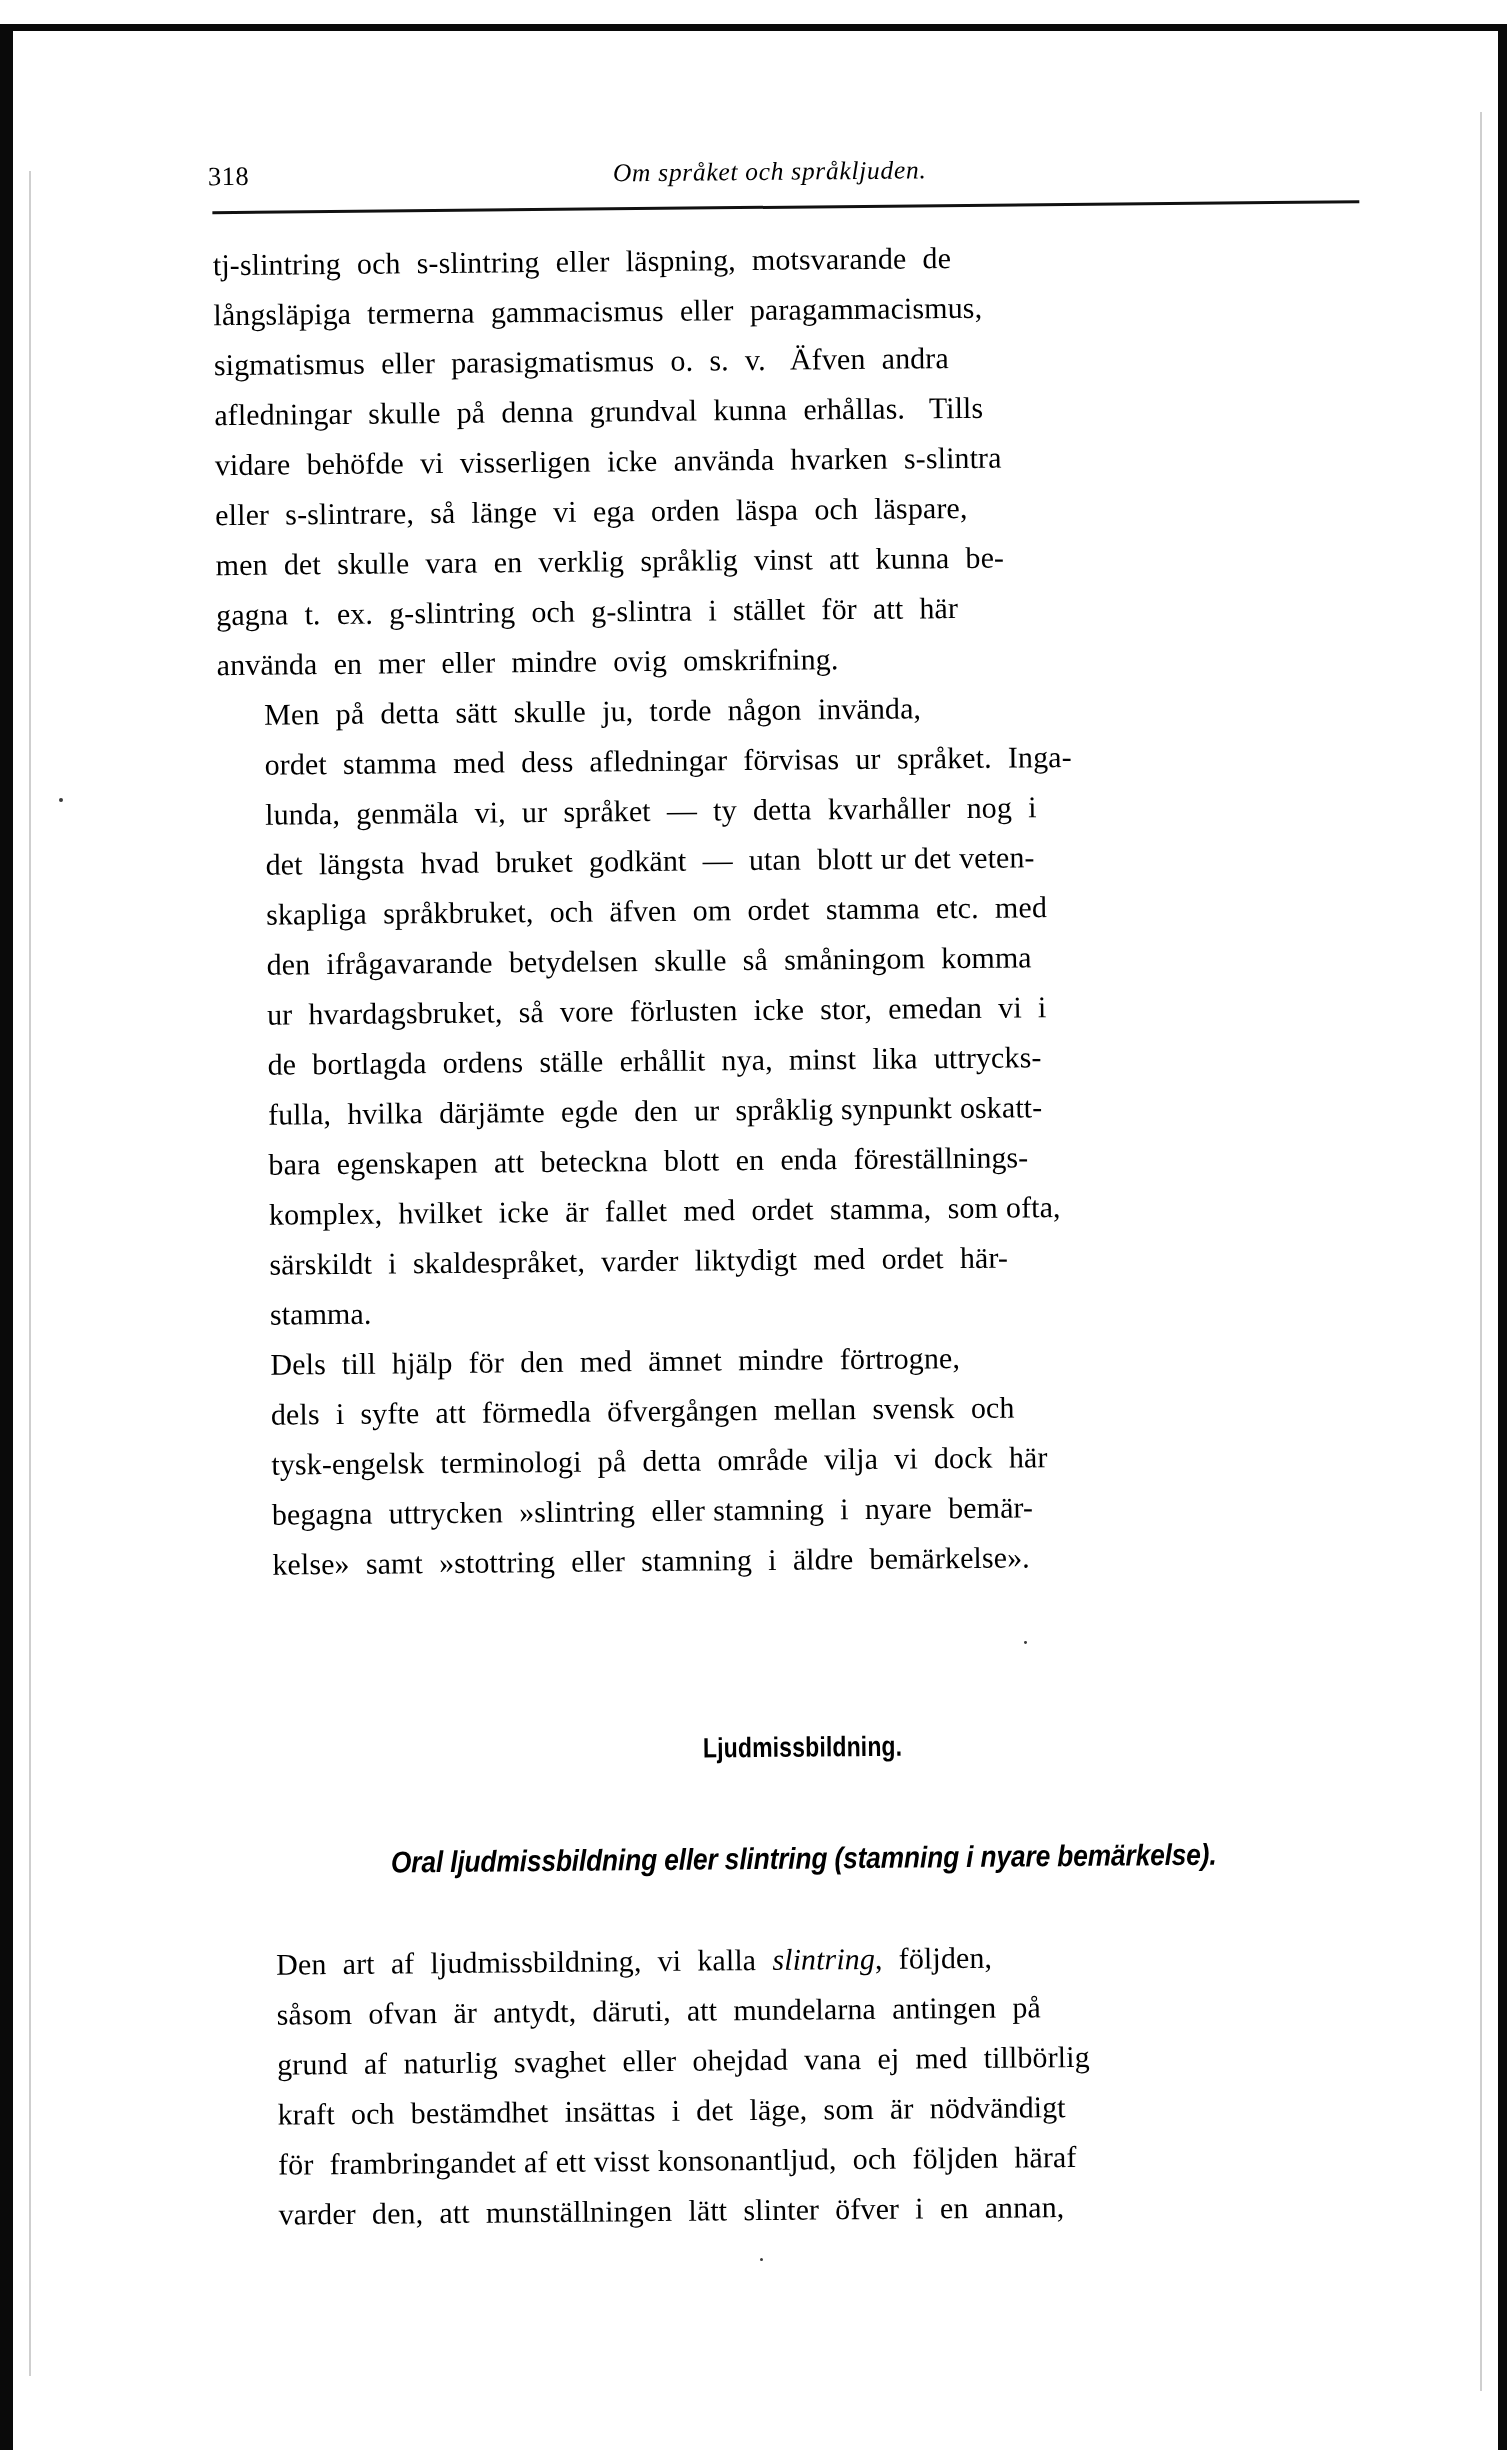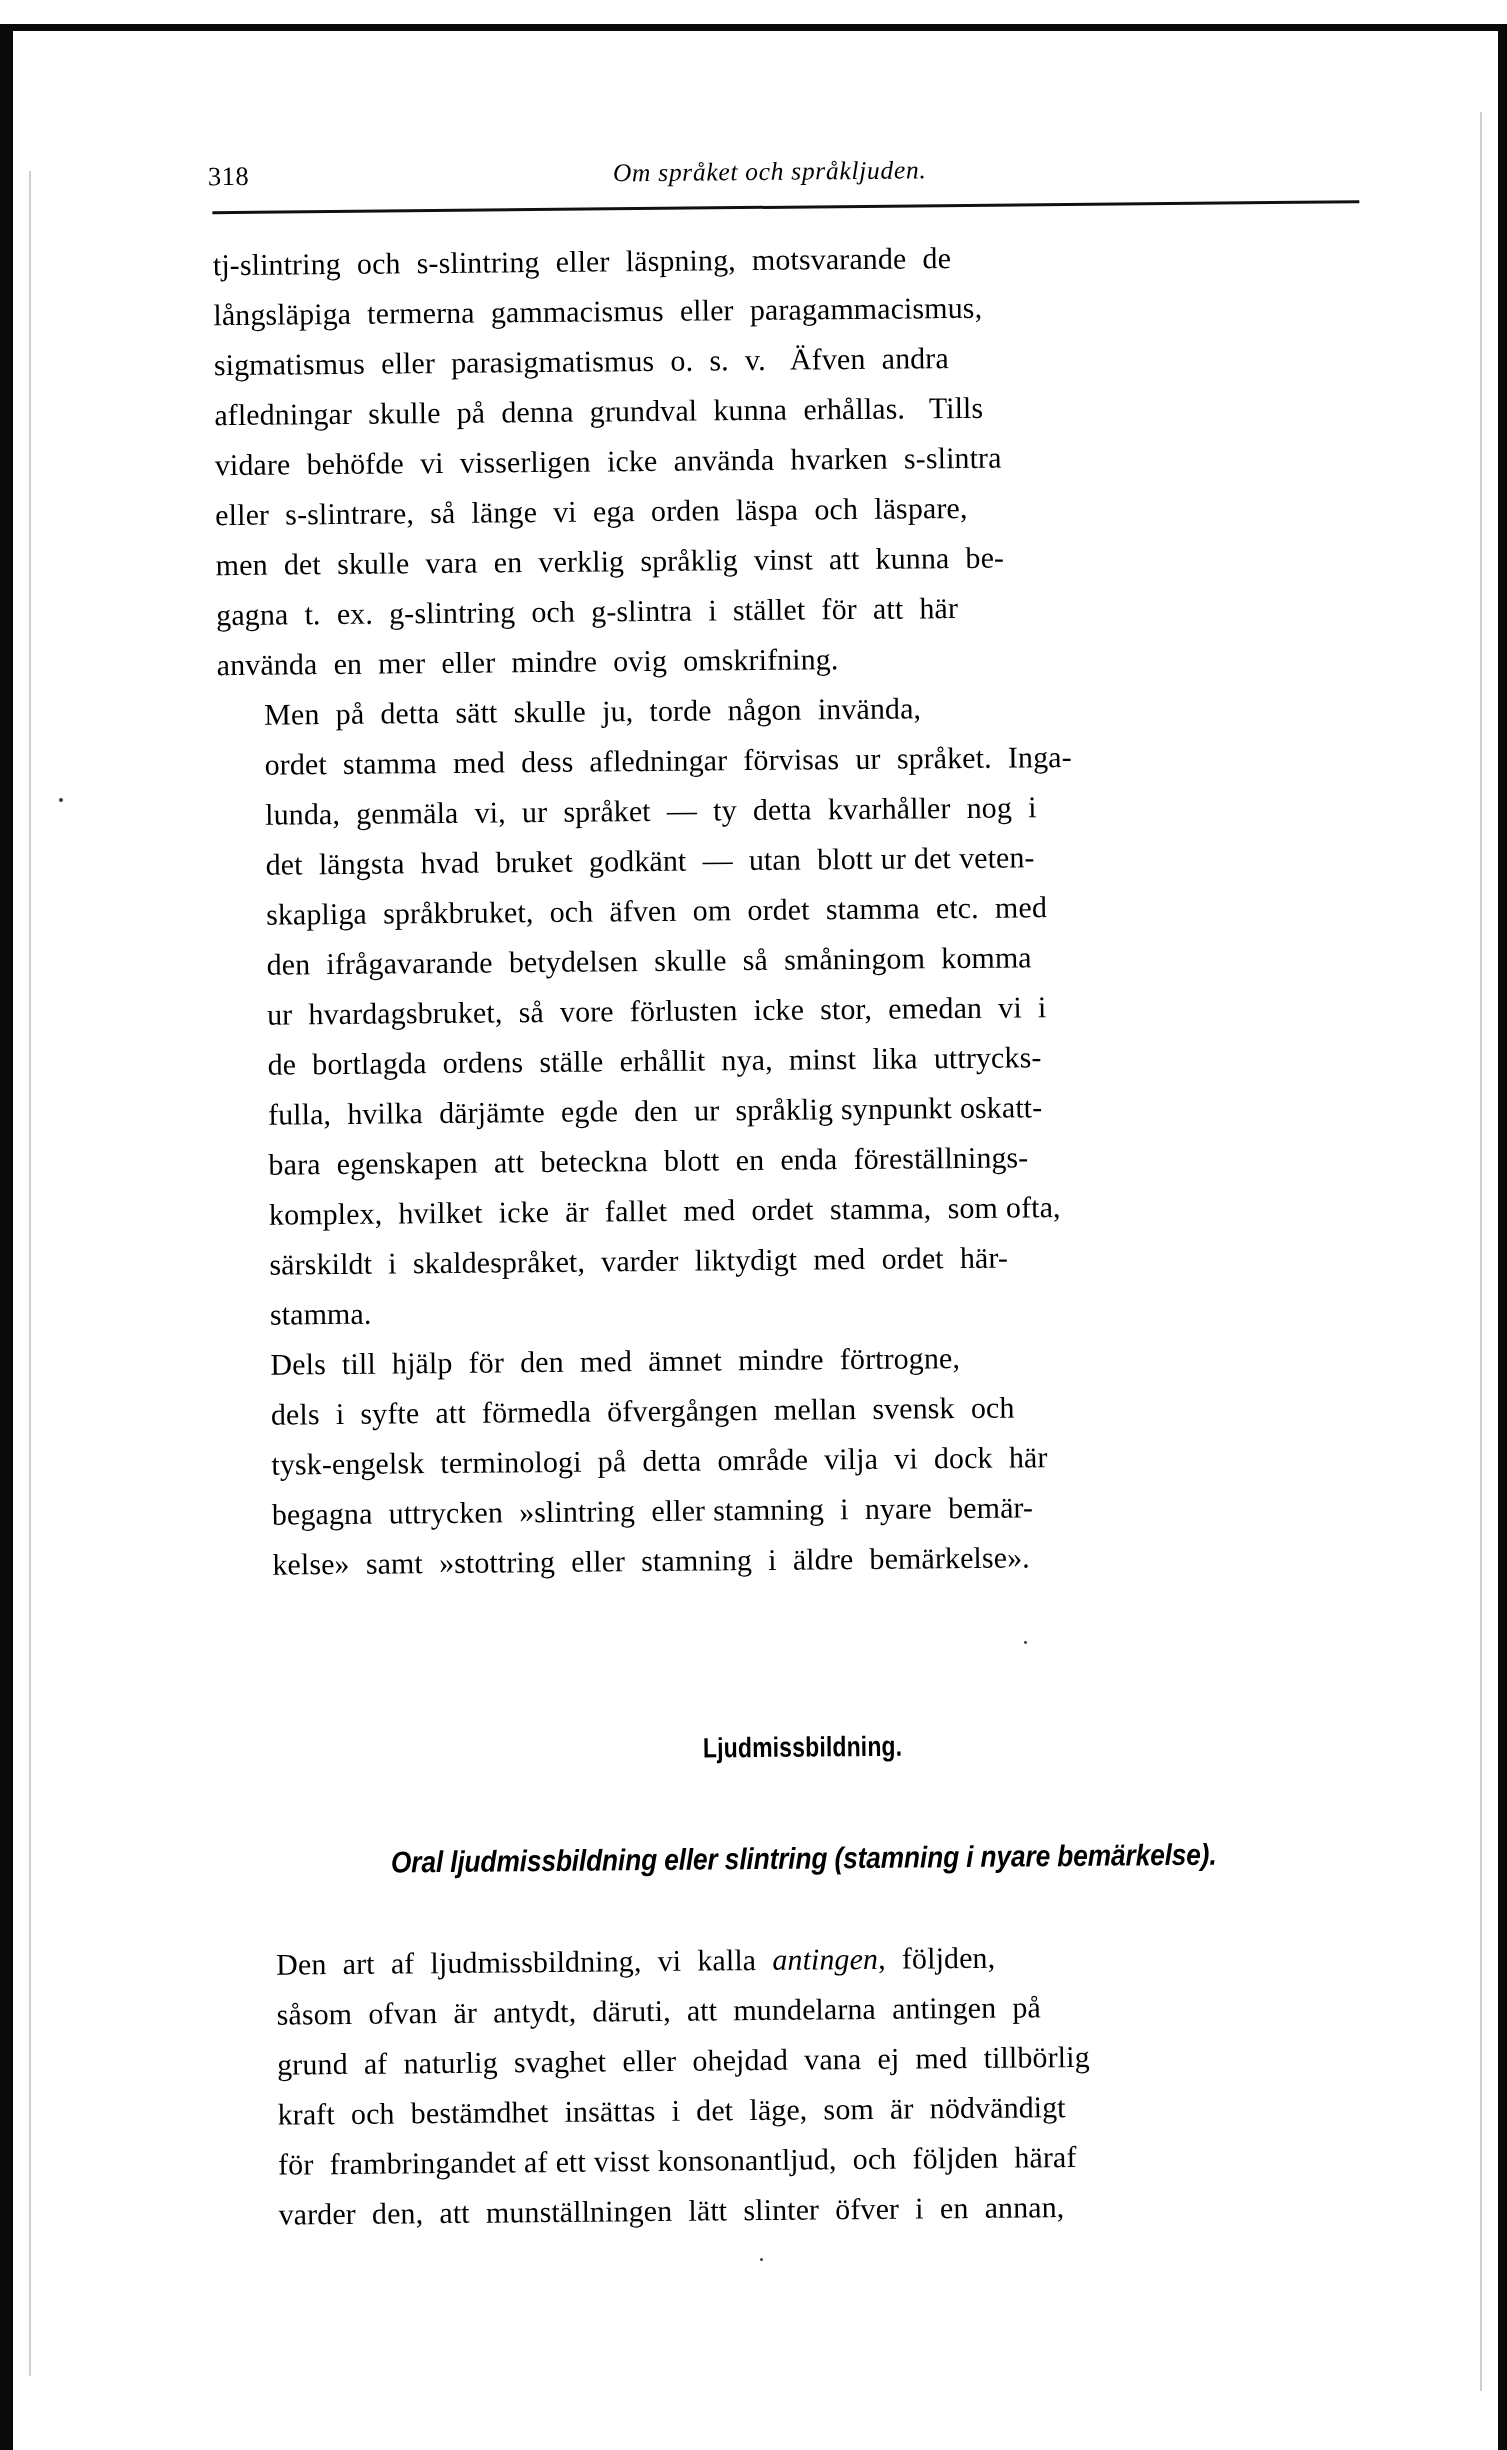--- a/index.html
+++ b/index.html
@@ -221,21 +221,21 @@
 
       <h2 class="section">Ljudmissbildning.</h2>
 
       <div class="spacer-md"></div>
 
       <h3 class="subsection">Oral ljudmissbildning eller slintring (stamning i nyare bemärkelse).</h3>
 
       <div class="spacer-sm"></div>
 
       <p class="body indent">
-        <span class="ln"><span>Den  art  af  ljudmissbildning,  vi  kalla  </span><em class="it">antingen</em><span>,  följden,</span></span>
+        <span class="ln"><span>Den  art  af  ljudmissbildning,  vi  kalla  </span><em class="it">slintring</em><span>,  följden,</span></span>
         <span class="ln">såsom  ofvan  är  antydt,  däruti,  att  mundelarna  antingen  på</span>
         <span class="ln">grund  af  naturlig  svaghet  eller  ohejdad  vana  ej  med  tillbörlig</span>
         <span class="ln">kraft  och  bestämdhet  insättas  i  det  läge,  som  är  nödvändigt</span>
         <span class="ln">för  frambringandet af ett visst konsonantljud,  och  följden  häraf</span>
         <span class="ln">varder  den,  att  munställningen  lätt  slinter  öfver  i  en  annan,</span>
       </p>
 
     </div>
   </div>
 </div>

